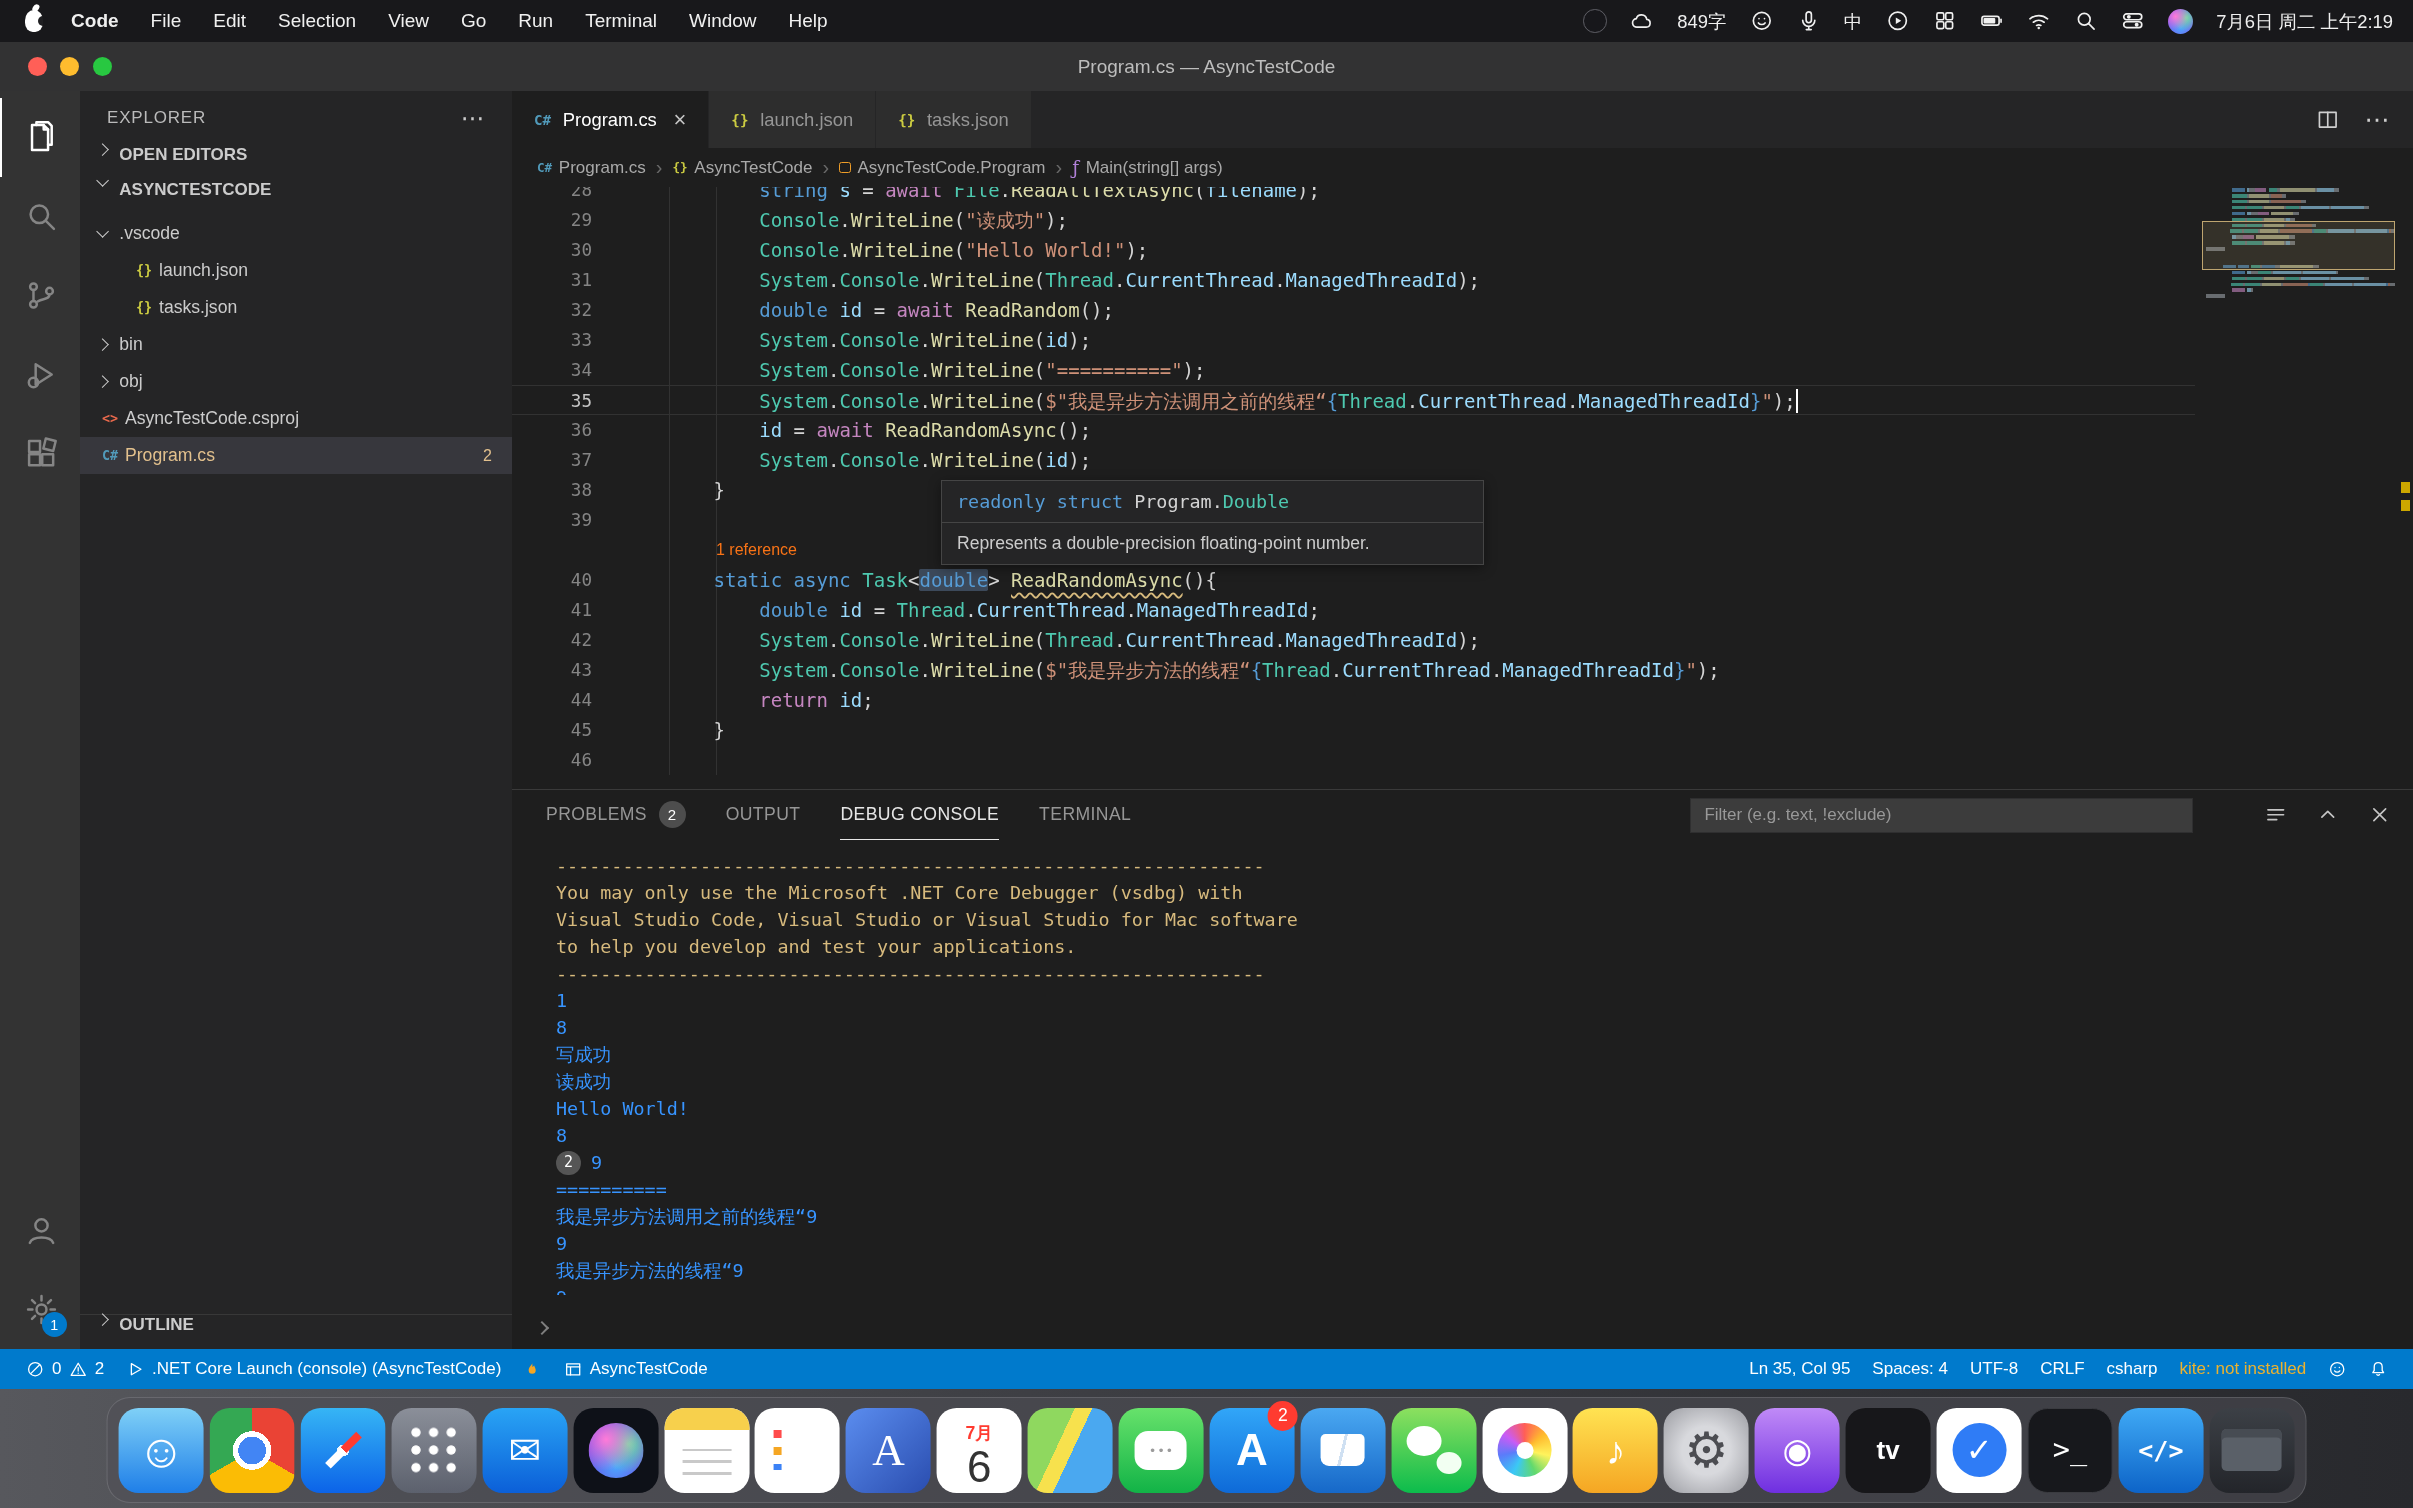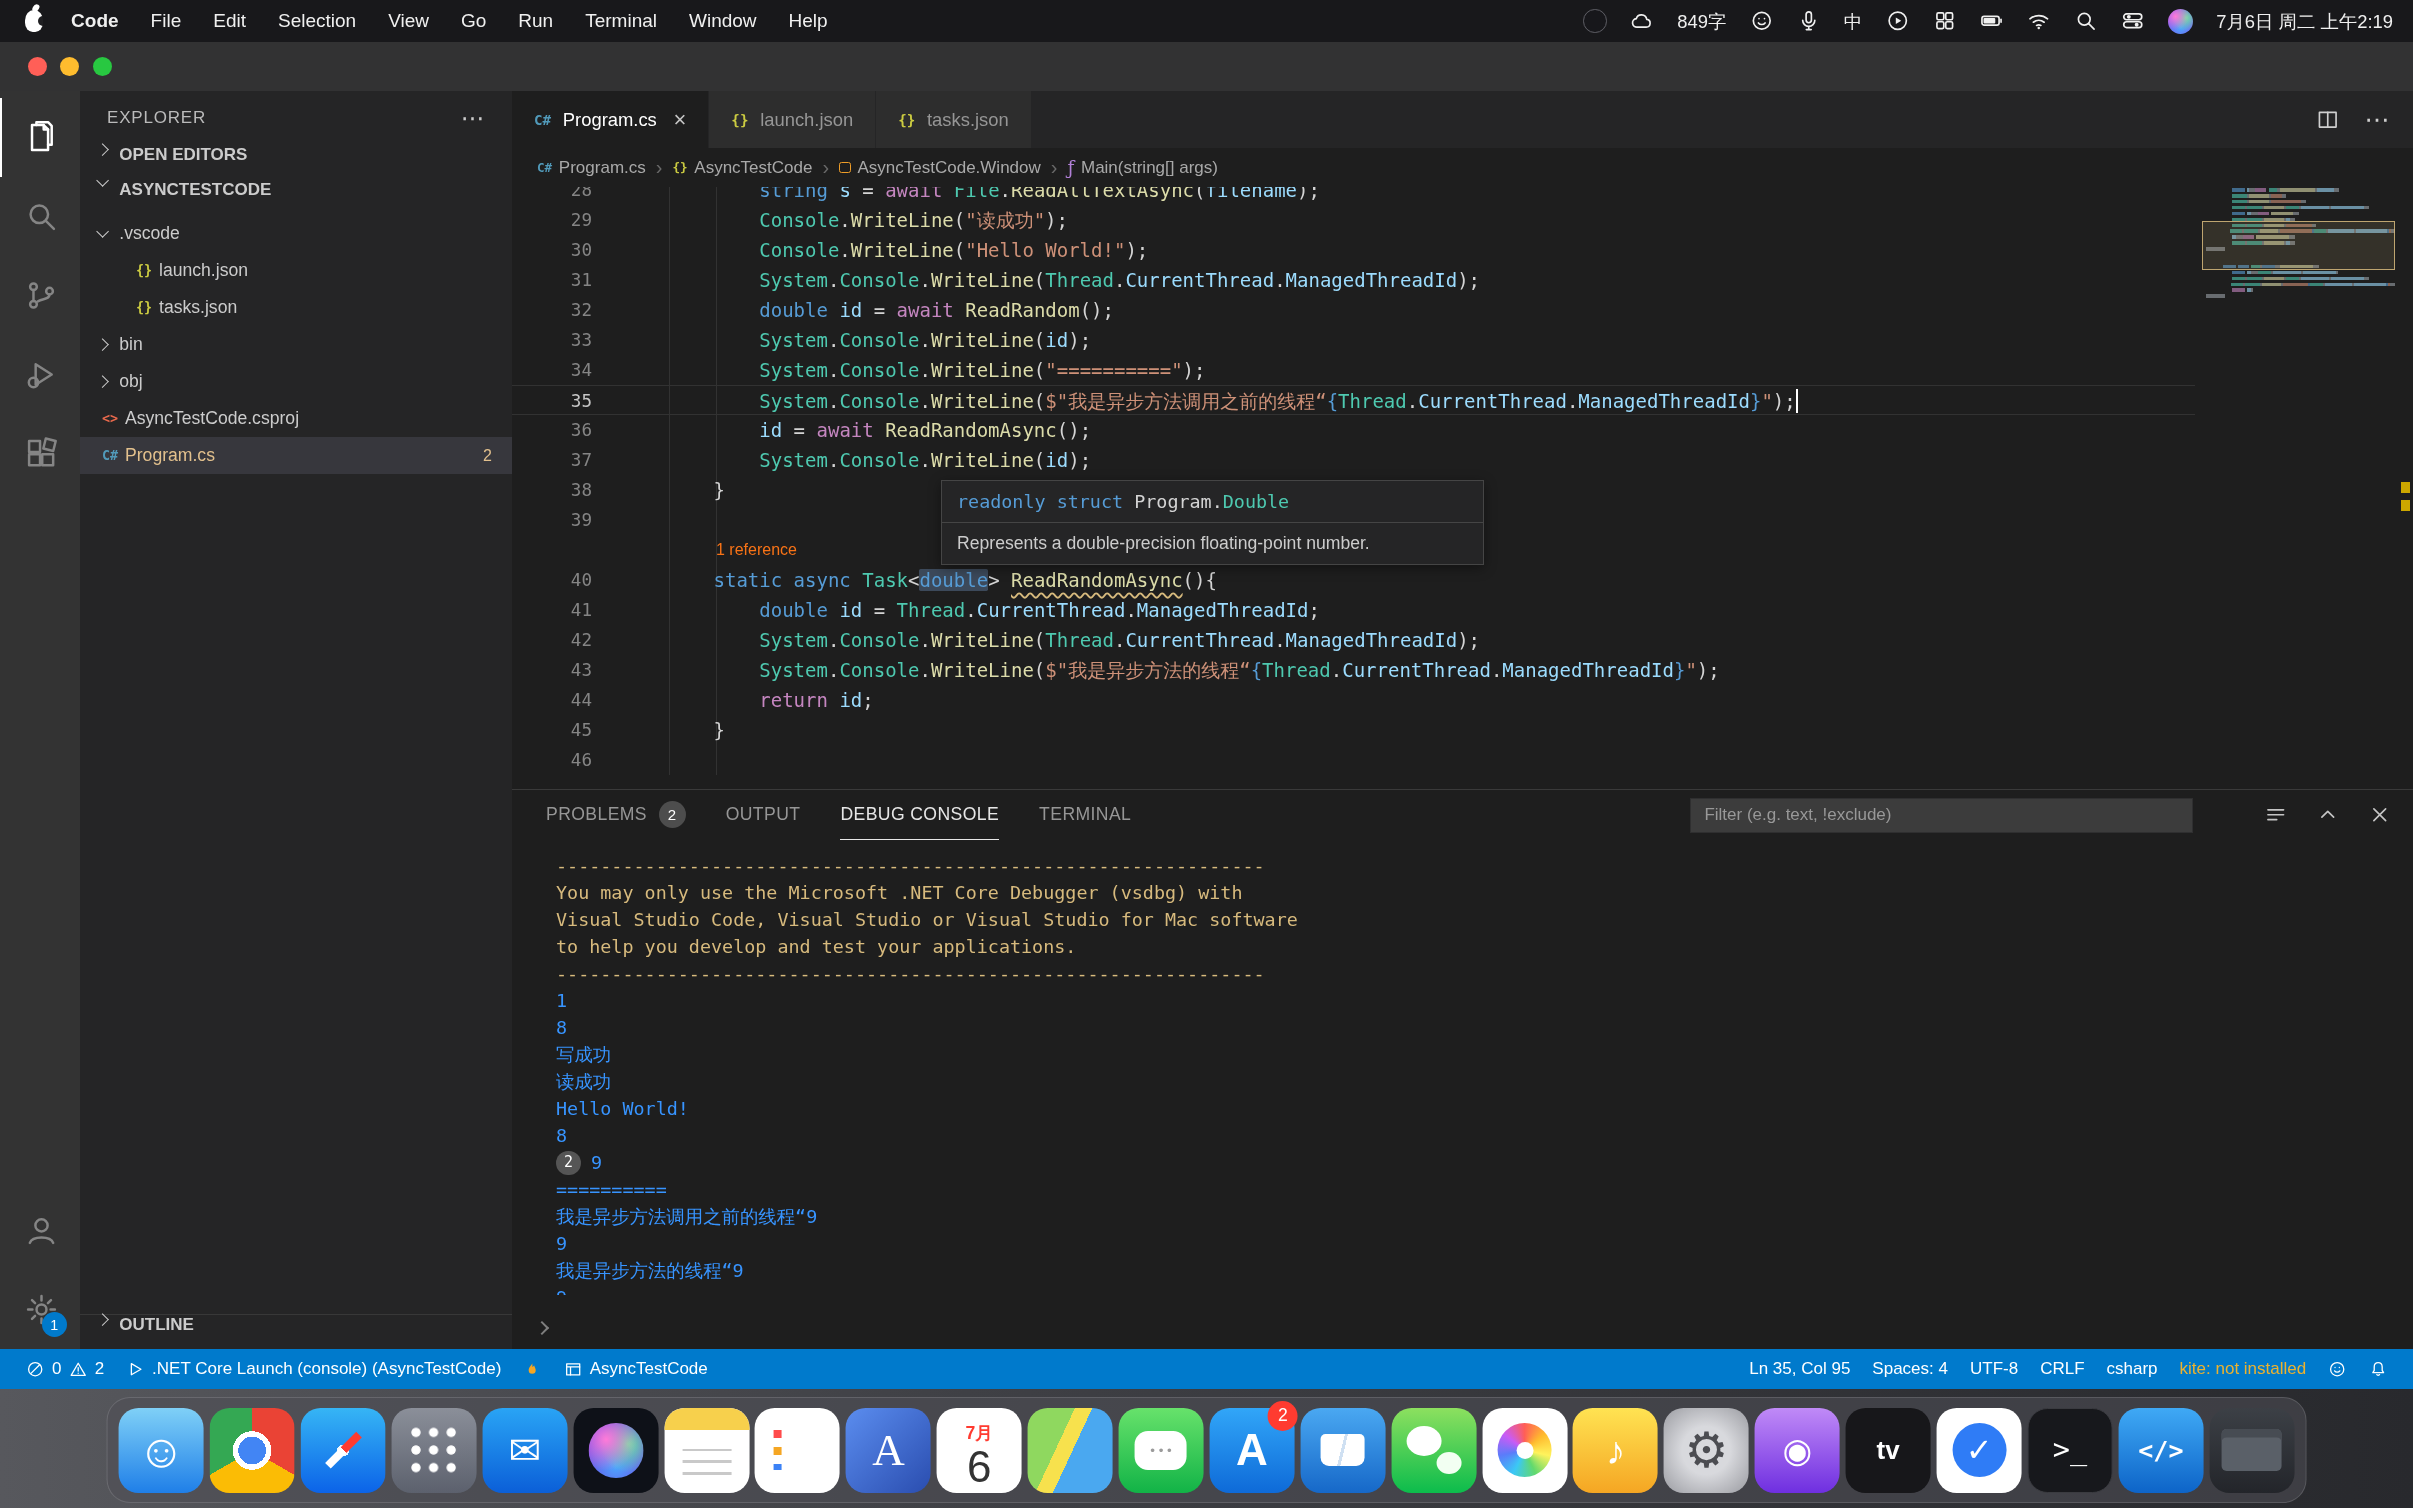--- a/index.html
+++ b/index.html
@@ -253,20 +253,21 @@
         <span class="mi">7月6日 周二 上午2:19</span>
       </div>
   </div>
 
   <div class="titlebar">
     <div class="traffic">
       <span class="tl red"></span>
       <span class="tl yellow"></span>
       <span class="tl green"></span>
     </div>
+    <div class="win-title">Program.cs — AsyncTestCode</div>
   </div>
 
   <div class="workbench">
 
     <div class="activitybar">
       <div id="ab-top">
           <div class="ab-item active">
             <svg width="35" height="35" viewBox="0 0 24 24" fill="none" stroke="currentColor" stroke-width="1.7" stroke-linecap="round" stroke-linejoin="round">
               <path d="M13.5 3.5H5.5v17h11v-14z"></path>
               <path d="M13.5 3.5v3h3"></path>
@@ -404,21 +405,21 @@
             <span>Program.cs</span>
           </span>
           <span class="bc-sep">›</span>
           <span class="bc-item">
             <span class="bc-ico" style="color: rgb(203, 203, 65);">{}</span>
             <span>AsyncTestCode</span>
           </span>
           <span class="bc-sep">›</span>
           <span class="bc-item">
             <span class="bc-class"></span>
-            <span>AsyncTestCode.Window</span>
+            <span>AsyncTestCode.Program</span>
           </span>
           <span class="bc-sep">›</span>
           <span class="bc-item">
             <span class="bc-method">ƒ</span>
             <span>Main(string[] args)</span>
           </span>
         </div>
 
       <div class="editor">
         <div class="code-scroll" id="code">

